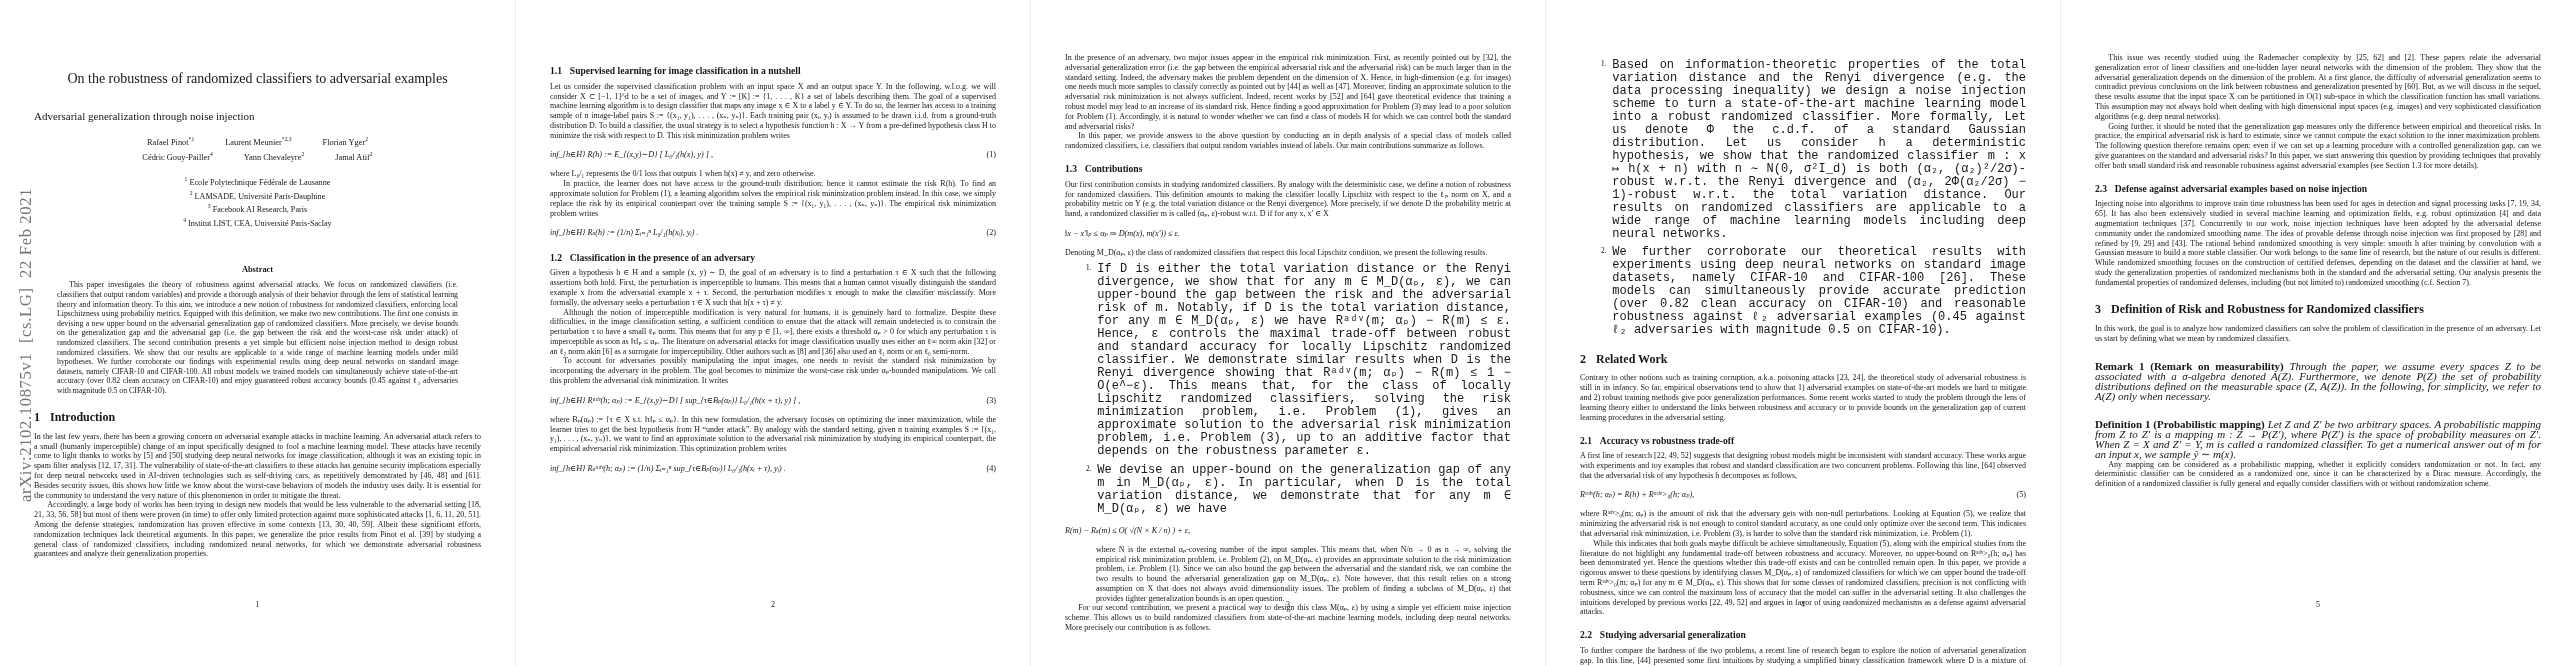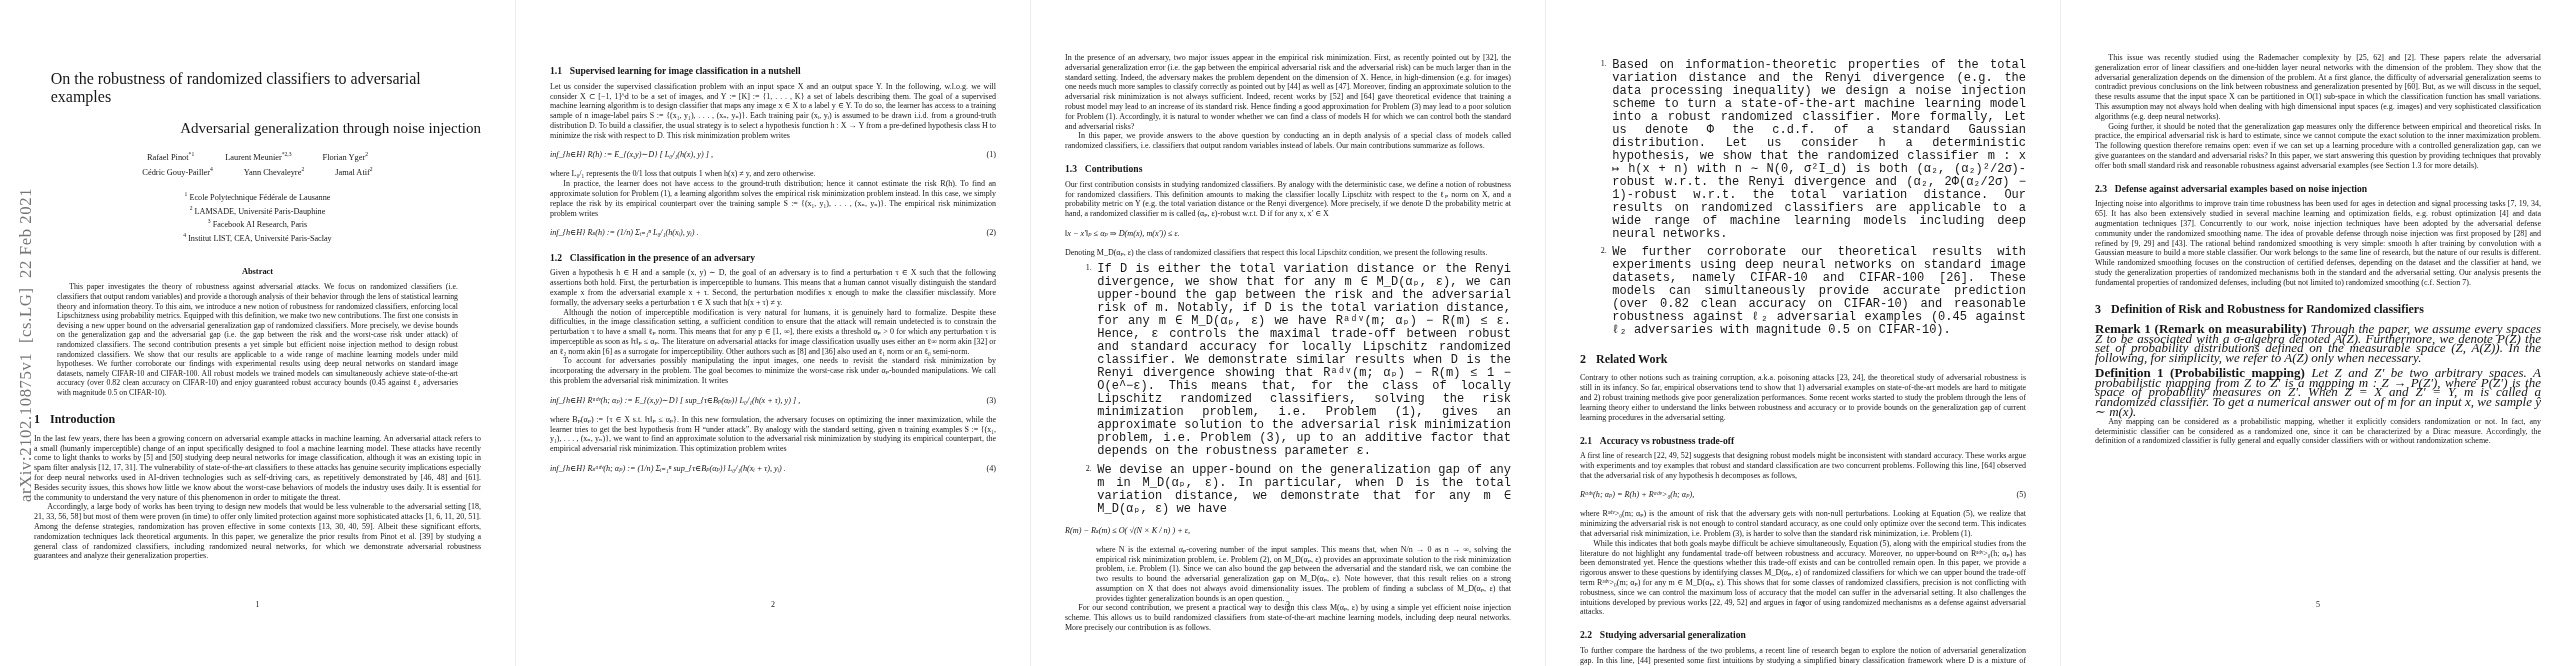--- a/index.html
+++ b/index.html
@@ -1,43 +1,43 @@
 <!DOCTYPE html>
 <html style="font-size:9px"><head>
 <meta charset="utf-8">
 <style>
   html,body{margin:0;padding:0;background:#ffffff;}
   #canvas{width:2576px;height:667px;display:flex;background:#ffffff;}
   .page{position:relative;flex:0 0 515px;width:515px;height:667px;box-sizing:border-box;
         padding:53px 34px 0 34px;background:#ffffff;overflow:hidden;
         font-family:"Liberation Serif","DejaVu Serif",serif;color:#161616;}
   .page + .page{border-left:0.6px solid #ececec;}
-  .title{font-size:16px;line-height:18px;margin:16.7px 16.7px 0 16.7px;}
-  .subtitle{font-size:15px;text-align:right;margin-top:14px;}
+  .title{font-size:14px;line-height:18px;text-align:center;margin:16.7px 16.7px 0 16.7px;}
+  .subtitle{font-size:11px;text-align:left;margin-top:22px;}
   .authors{margin-top:14.5px;}
   .authors-row{display:flex;justify-content:center;gap:31px;font-size:8.4px;margin-top:3.9px;}
   .a-sup{font-size:5.6px;}
   .affils{margin-top:12.2px;text-align:center;font-size:8.2px;line-height:11px;}
   .affil-text{}
-  .abs-head{text-align:center;font-weight:bold;font-size:8.4px;margin-top:23px;}
+  .abs-head{text-align:center;font-weight:bold;font-size:8.4px;margin-top:36px;}
   .abstract{margin:6.7px 23px 0 23px;font-size:7.8px;line-height:9.6px;text-align:justify;text-indent:12.2px;}
   .sec{font-size:12px;font-weight:bold;margin:14.5px 0 6.7px 0;}
   .sec .num{margin-right:10px;}
   .subsec{font-size:9.6px;font-weight:bold;margin:12.2px 0 5.6px 0;}
   .subsec .num{margin-right:7.8px;}
   .para{font-size:8px;line-height:9.8px;text-align:justify;margin:0;}
   .para.indent{text-indent:13.3px;}
   .para.inset{margin-left:31px;}
   .equation{position:relative;margin:7.8px 0;text-align:left;font-size:8.2px;font-style:italic;line-height:13.3px;}
   .equation .eqnum{position:absolute;right:0;top:0;bottom:0;display:flex;align-items:center;font-style:normal;}
   .olist{margin:5.6px 0;}
   .olist-item{display:flex;margin-top:5.6px;}
   .olist-num{flex:0 0 12.2px;margin-left:14.5px;text-align:right;font-size:8px;line-height:9.8px;}
   .olist-text{margin-left:5.6px;font-size:12px;line-height:13px;text-align:justify;font-family:Liberation Mono, monospace;}
-  .remark{font-size:13px;line-height:9.8px;text-align:justify;margin:5px 0 0 0;}
+  .remark{font-size:11px;line-height:9.8px;text-align:justify;margin:19px 0 0 0;}
   .remark .rlabel{font-weight:bold;}
   .remark .rbody{font-style:italic;}
   .pagenum{position:absolute;bottom:58px;left:0;right:0;text-align:center;font-size:8px;}
   .arxiv{position:absolute;left:13.3px;top:122px;height:445px;width:25.6px;
          display:flex;align-items:center;justify-content:center;
          writing-mode:vertical-rl;transform:rotate(180deg);
          font-size:16.7px;color:#757575;white-space:pre;letter-spacing:0.6px;}
 </style>
 </head>
 <body>
@@ -131,19 +131,20 @@
       <div class="subsec"><span class="num">2.2</span><span class="sec-title">Studying adversarial generalization</span></div>
       <p class="para">To further compare the hardness of the two problems, a recent line of research began to explore the notion of adversarial generalization gap. In this line, [44] presented some first intuitions by studying a simplified binary classification framework where D is a mixture of multi-dimensional Gaussian distributions. In this framework the authors show that without attacks, we only need O(1) training samples to have a small generalization gap. But against an ℓ∞ adversary, we need O(√d) training samples instead. In the discussion</p>
       <div class="pagenum">4</div>
     </div>
     <div class="page">
       <p class="para indent">This issue was recently studied using the Rademacher complexity by [25, 62] and [2]. These papers relate the adversarial generalization error of linear classifiers and one-hidden layer neural networks with the dimension of the problem. They show that the adversarial generalization depends on the dimension of the problem. At a first glance, the difficulty of adversarial generalization seems to contradict previous conclusions on the link between robustness and generalization presented by [60]. But, as we will discuss in the sequel, these results assume that the input space X can be partitioned in O(1) sub-space in which the classification function has small variations. This assumption may not always hold when dealing with high dimensional input spaces (e.g. images) and very sophisticated classification algorithms (e.g. deep neural networks).</p>
       <p class="para indent">Going further, it should be noted that the generalization gap measures only the difference between empirical and theoretical risks. In practice, the empirical adversarial risk is hard to estimate, since we cannot compute the exact solution to the inner maximization problem. The following question therefore remains open: even if we can set up a learning procedure with a controlled generalization gap, can we give guarantees on the standard and adversarial risks? In this paper, we start answering this question by providing techniques that provably offer both small standard risk and reasonable robustness against adversarial examples (see Section 1.3 for more details).</p>
       <div class="subsec"><span class="num">2.3</span><span class="sec-title">Defense against adversarial examples based on noise injection</span></div>
       <p class="para">Injecting noise into algorithms to improve train time robustness has been used for ages in detection and signal processing tasks [7, 19, 34, 65]. It has also been extensively studied in several machine learning and optimization fields, e.g. robust optimization [4] and data augmentation techniques [37]. Concurrently to our work, noise injection techniques have been adopted by the adversarial defense community under the randomized smoothing name. The idea of provable defense through noise injection was first proposed by [28] and refined by [9, 29] and [43]. The rational behind randomized smoothing is very simple: smooth h after training by convolution with a Gaussian measure to build a more stable classifier. Our work belongs to the same line of research, but the nature of our results is different. While randomized smoothing focuses on the construction of certified defenses, depending on the dataset and the classifier at hand, we study the generalization properties of randomized mechanisms both in the standard and the adversarial setting. Our analysis presents the fundamental properties of randomized defenses, including (but not limited to) randomized smoothing (c.f. Section 7).</p>
       <div class="sec"><span class="num">3</span><span class="sec-title">Definition of Risk and Robustness for Randomized classifiers</span></div>
+      <p class="para">In this work, the goal is to analyze how randomized classifiers can solve the problem of classification in the presence of an adversary. Let us start by defining what we mean by randomized classifiers.</p>
       <p class="remark"><span class="rlabel">Remark 1 (Remark on measurability)</span> <span class="rbody">Through the paper, we assume every spaces Z to be associated with a σ-algebra denoted A(Z). Furthermore, we denote P(Z) the set of probability distributions defined on the measurable space (Z, A(Z)). In the following, for simplicity, we refer to A(Z) only when necessary.</span></p>
       <p class="remark"><span class="rlabel">Definition 1 (Probabilistic mapping)</span> <span class="rbody">Let Z and Z′ be two arbitrary spaces. A probabilistic mapping from Z to Z′ is a mapping m : Z → P(Z′), where P(Z′) is the space of probability measures on Z′. When Z = X and Z′ = Y, m is called a randomized classifier. To get a numerical answer out of m for an input x, we sample ŷ ∼ m(x).</span></p>
       <p class="para indent">Any mapping can be considered as a probabilistic mapping, whether it explicitly considers randomization or not. In fact, any deterministic classifier can be considered as a randomized one, since it can be characterized by a Dirac measure. Accordingly, the definition of a randomized classifier is fully general and equally consider classifiers with or without randomization scheme.</p>
       <div class="pagenum">5</div>
     </div>
   </div>
 
 
 </body></html>

